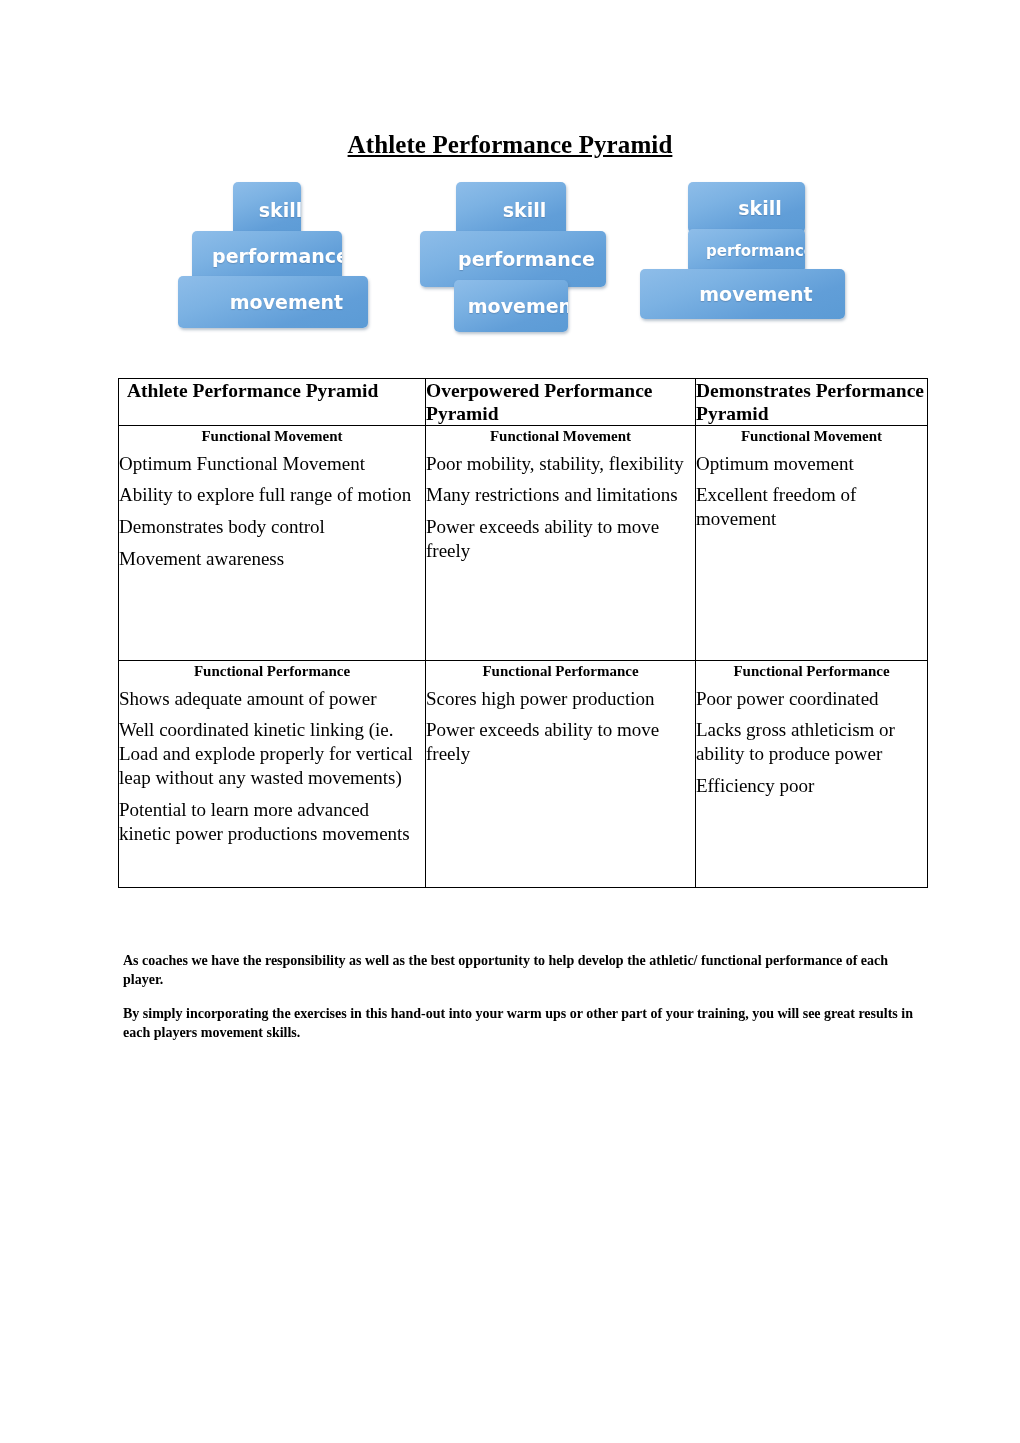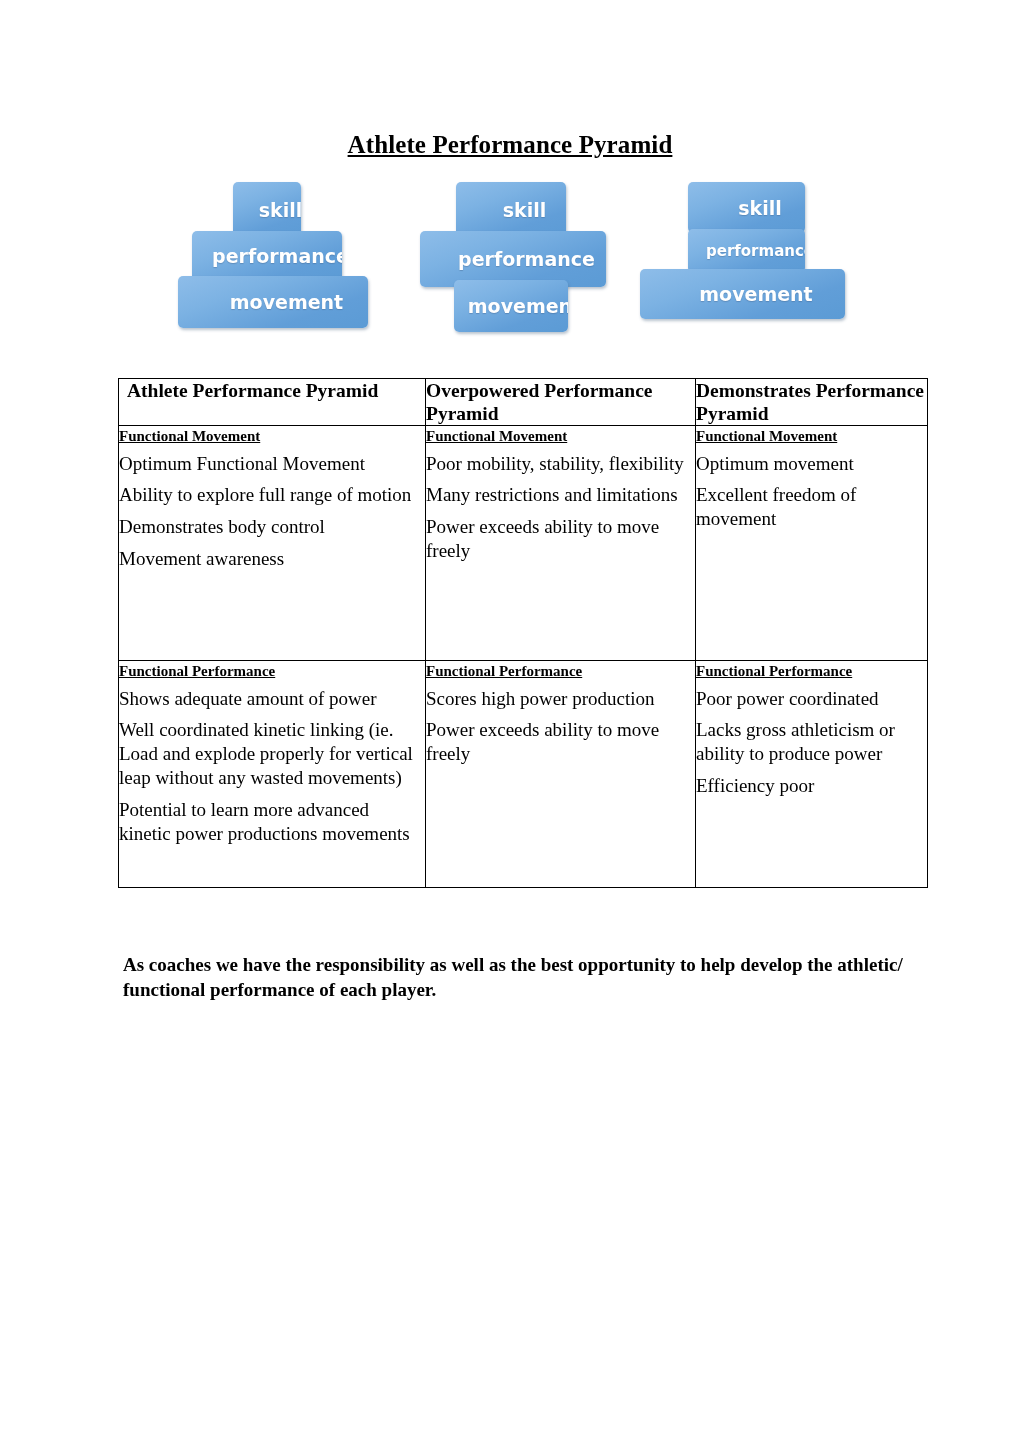--- a/index.html
+++ b/index.html
@@ -107,43 +107,42 @@
   }
   .hdr-cell.left-align { text-align: left; padding-left: 8px; }
 
   .body-cell {
     padding: 6px 8px 10px 8px;
   }
   .body-cell.h1 { height: 234px; }
   .body-cell.h2 { height: 226px; border-radius: 29px; }
 
   .sub-head {
-    text-align: left;
+    text-align: center;
     font-weight: bold;
     font-size: 15px;
-    text-decoration: underline;
     margin: 2px 0 7px 0;
     line-height: 1.1;
   }
   .item {
     font-size: 19px;
     line-height: 1.26;
     margin: 0 0 8px 0;
   }
   .indent-block { padding-left: 10px; }
 
   
   .closing {
     position: absolute;
     left: 123px;
     top: 952px;
     width: 790px;
   }
   .closing p {
-    font-size: 19px;
+    font-size: 14px;
     font-weight: bold;
     line-height: 1.33;
     margin: 0 0 16px 0;
   }
 </style>
 </head>
 <body>
 
 <div class="doc-title">Athlete Performance Pyramid</div>
 
@@ -222,13 +221,14 @@
         <p class="item">Lacks gross athleticism or ability to produce power</p>
         <p class="item">Efficiency poor</p>
       </td>
     </tr>
 
   </tbody>
 </table>
 
 <div class="closing">
   <p>As coaches we have the responsibility as well as the best opportunity to help develop the athletic/ functional performance of each player.</p>
+  <p>By simply incorporating the exercises in this hand-out into your warm ups or other part of your training, you will see great results in each players movement skills.</p>
 </div>
 
 </body></html>

